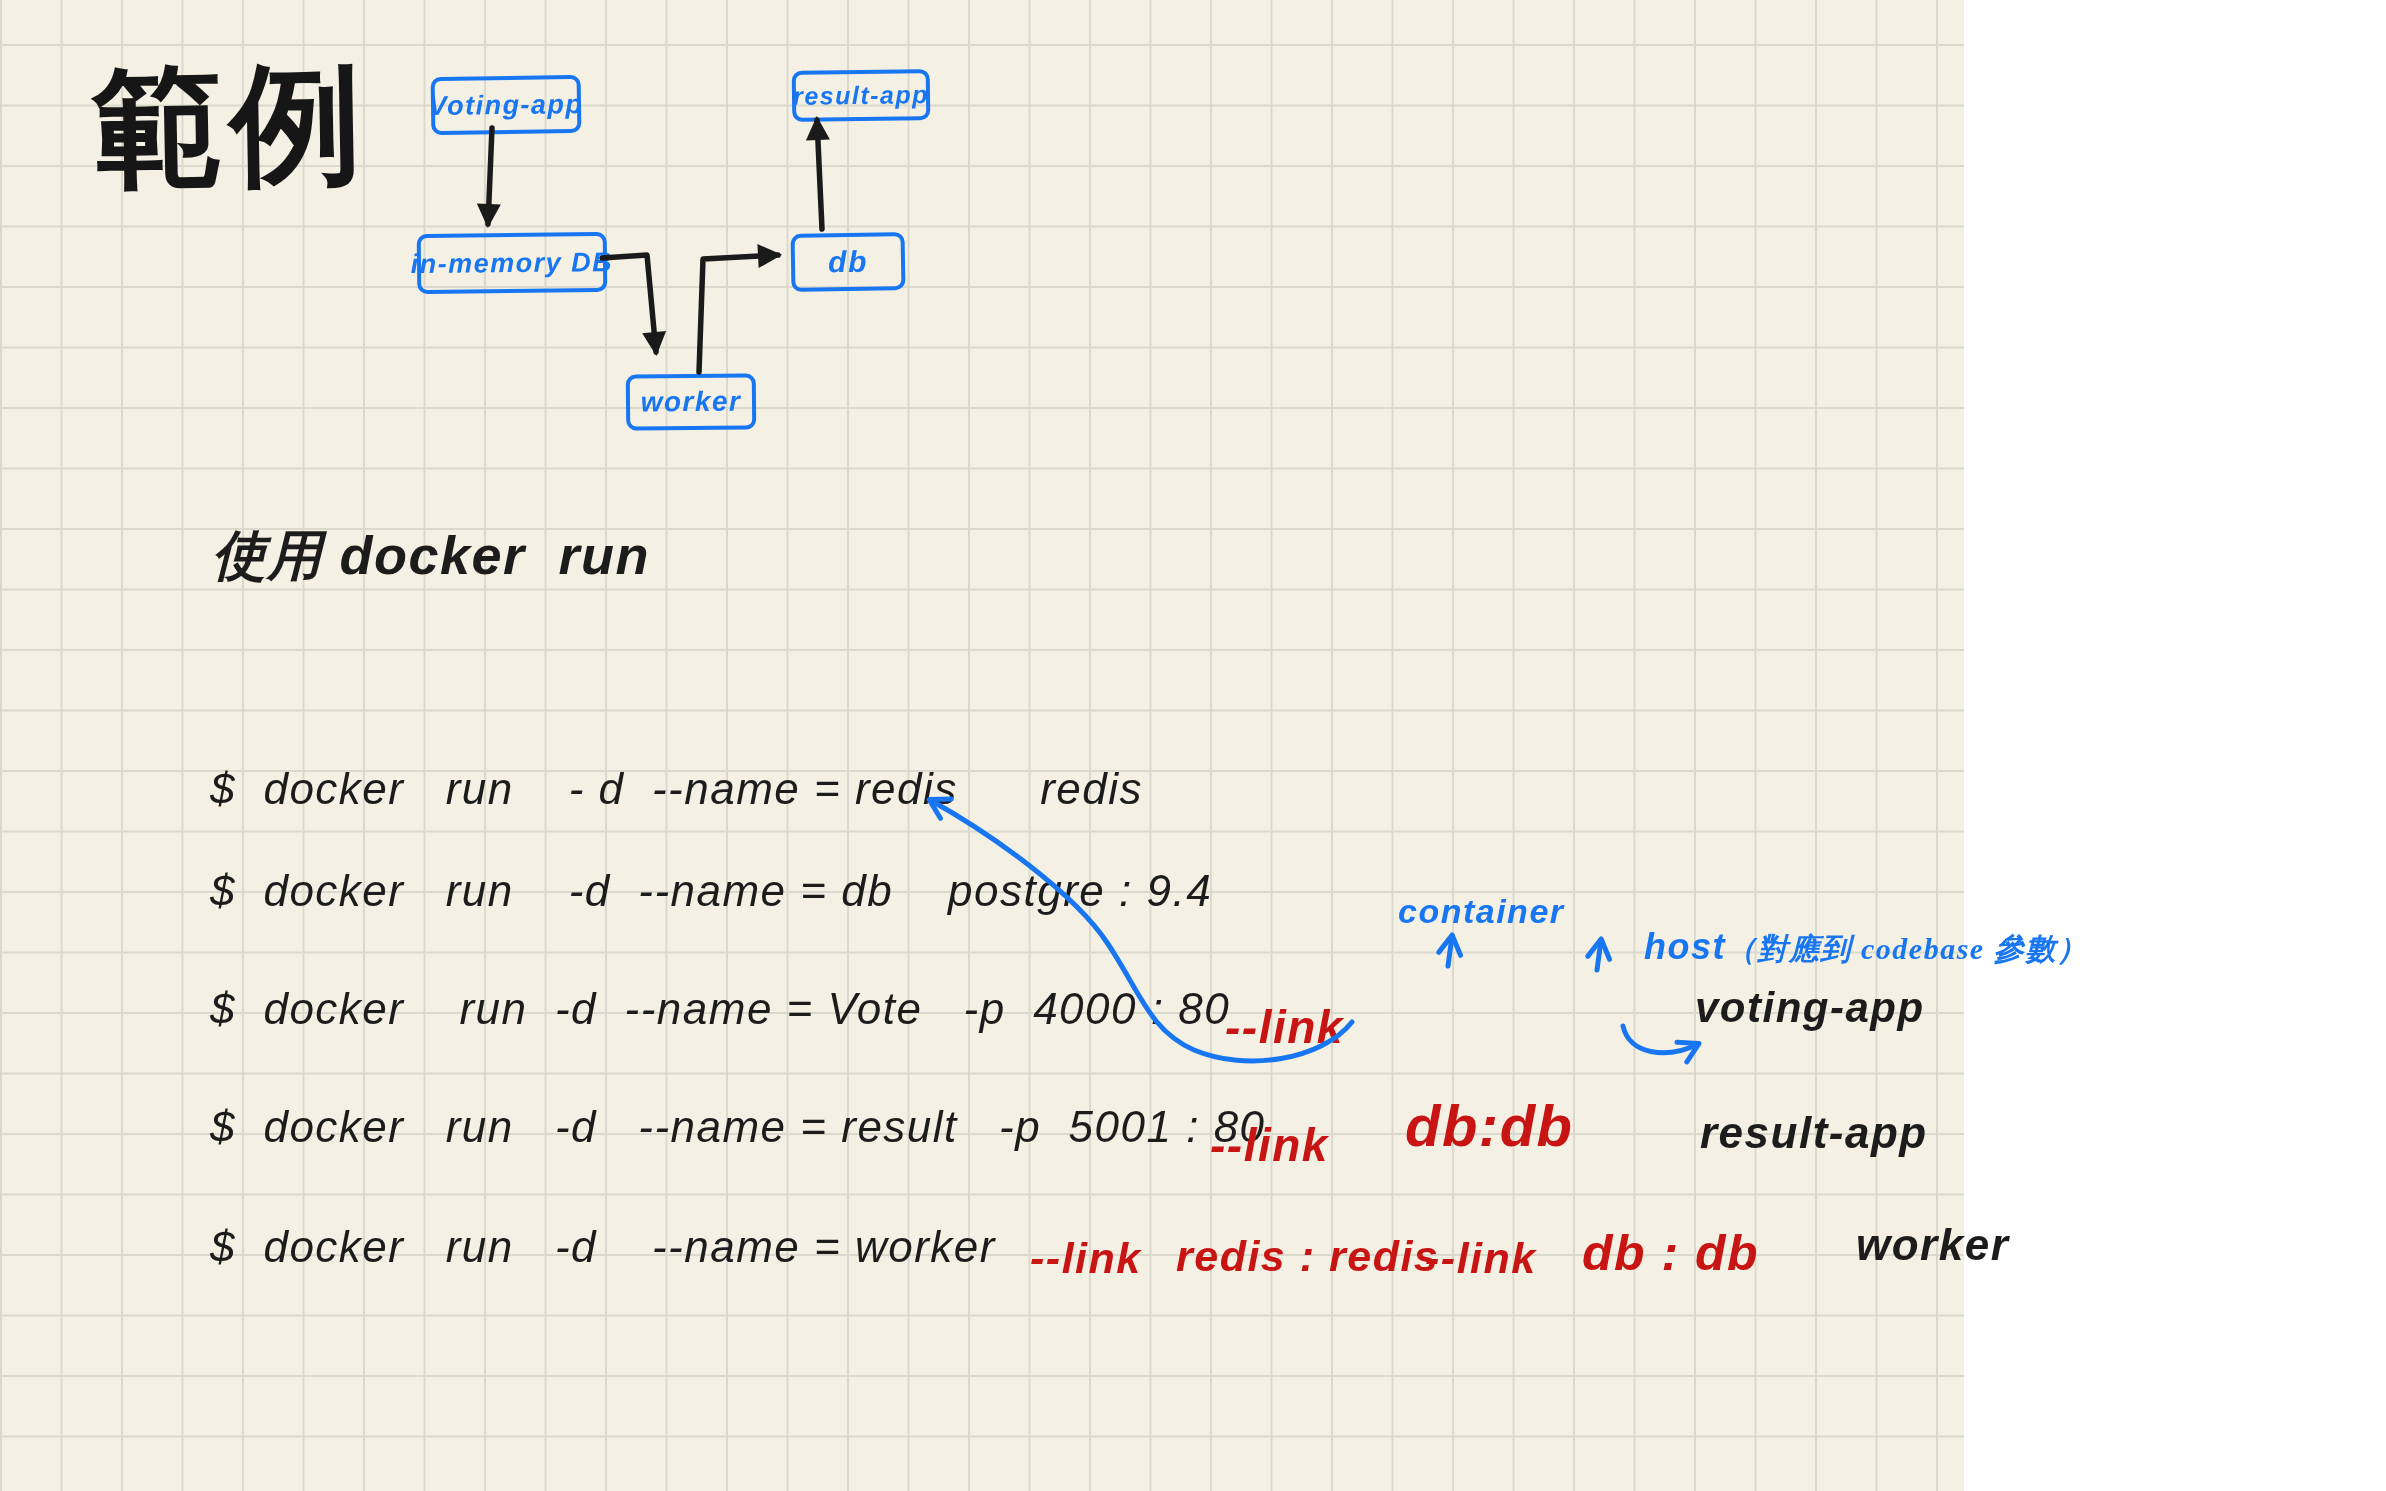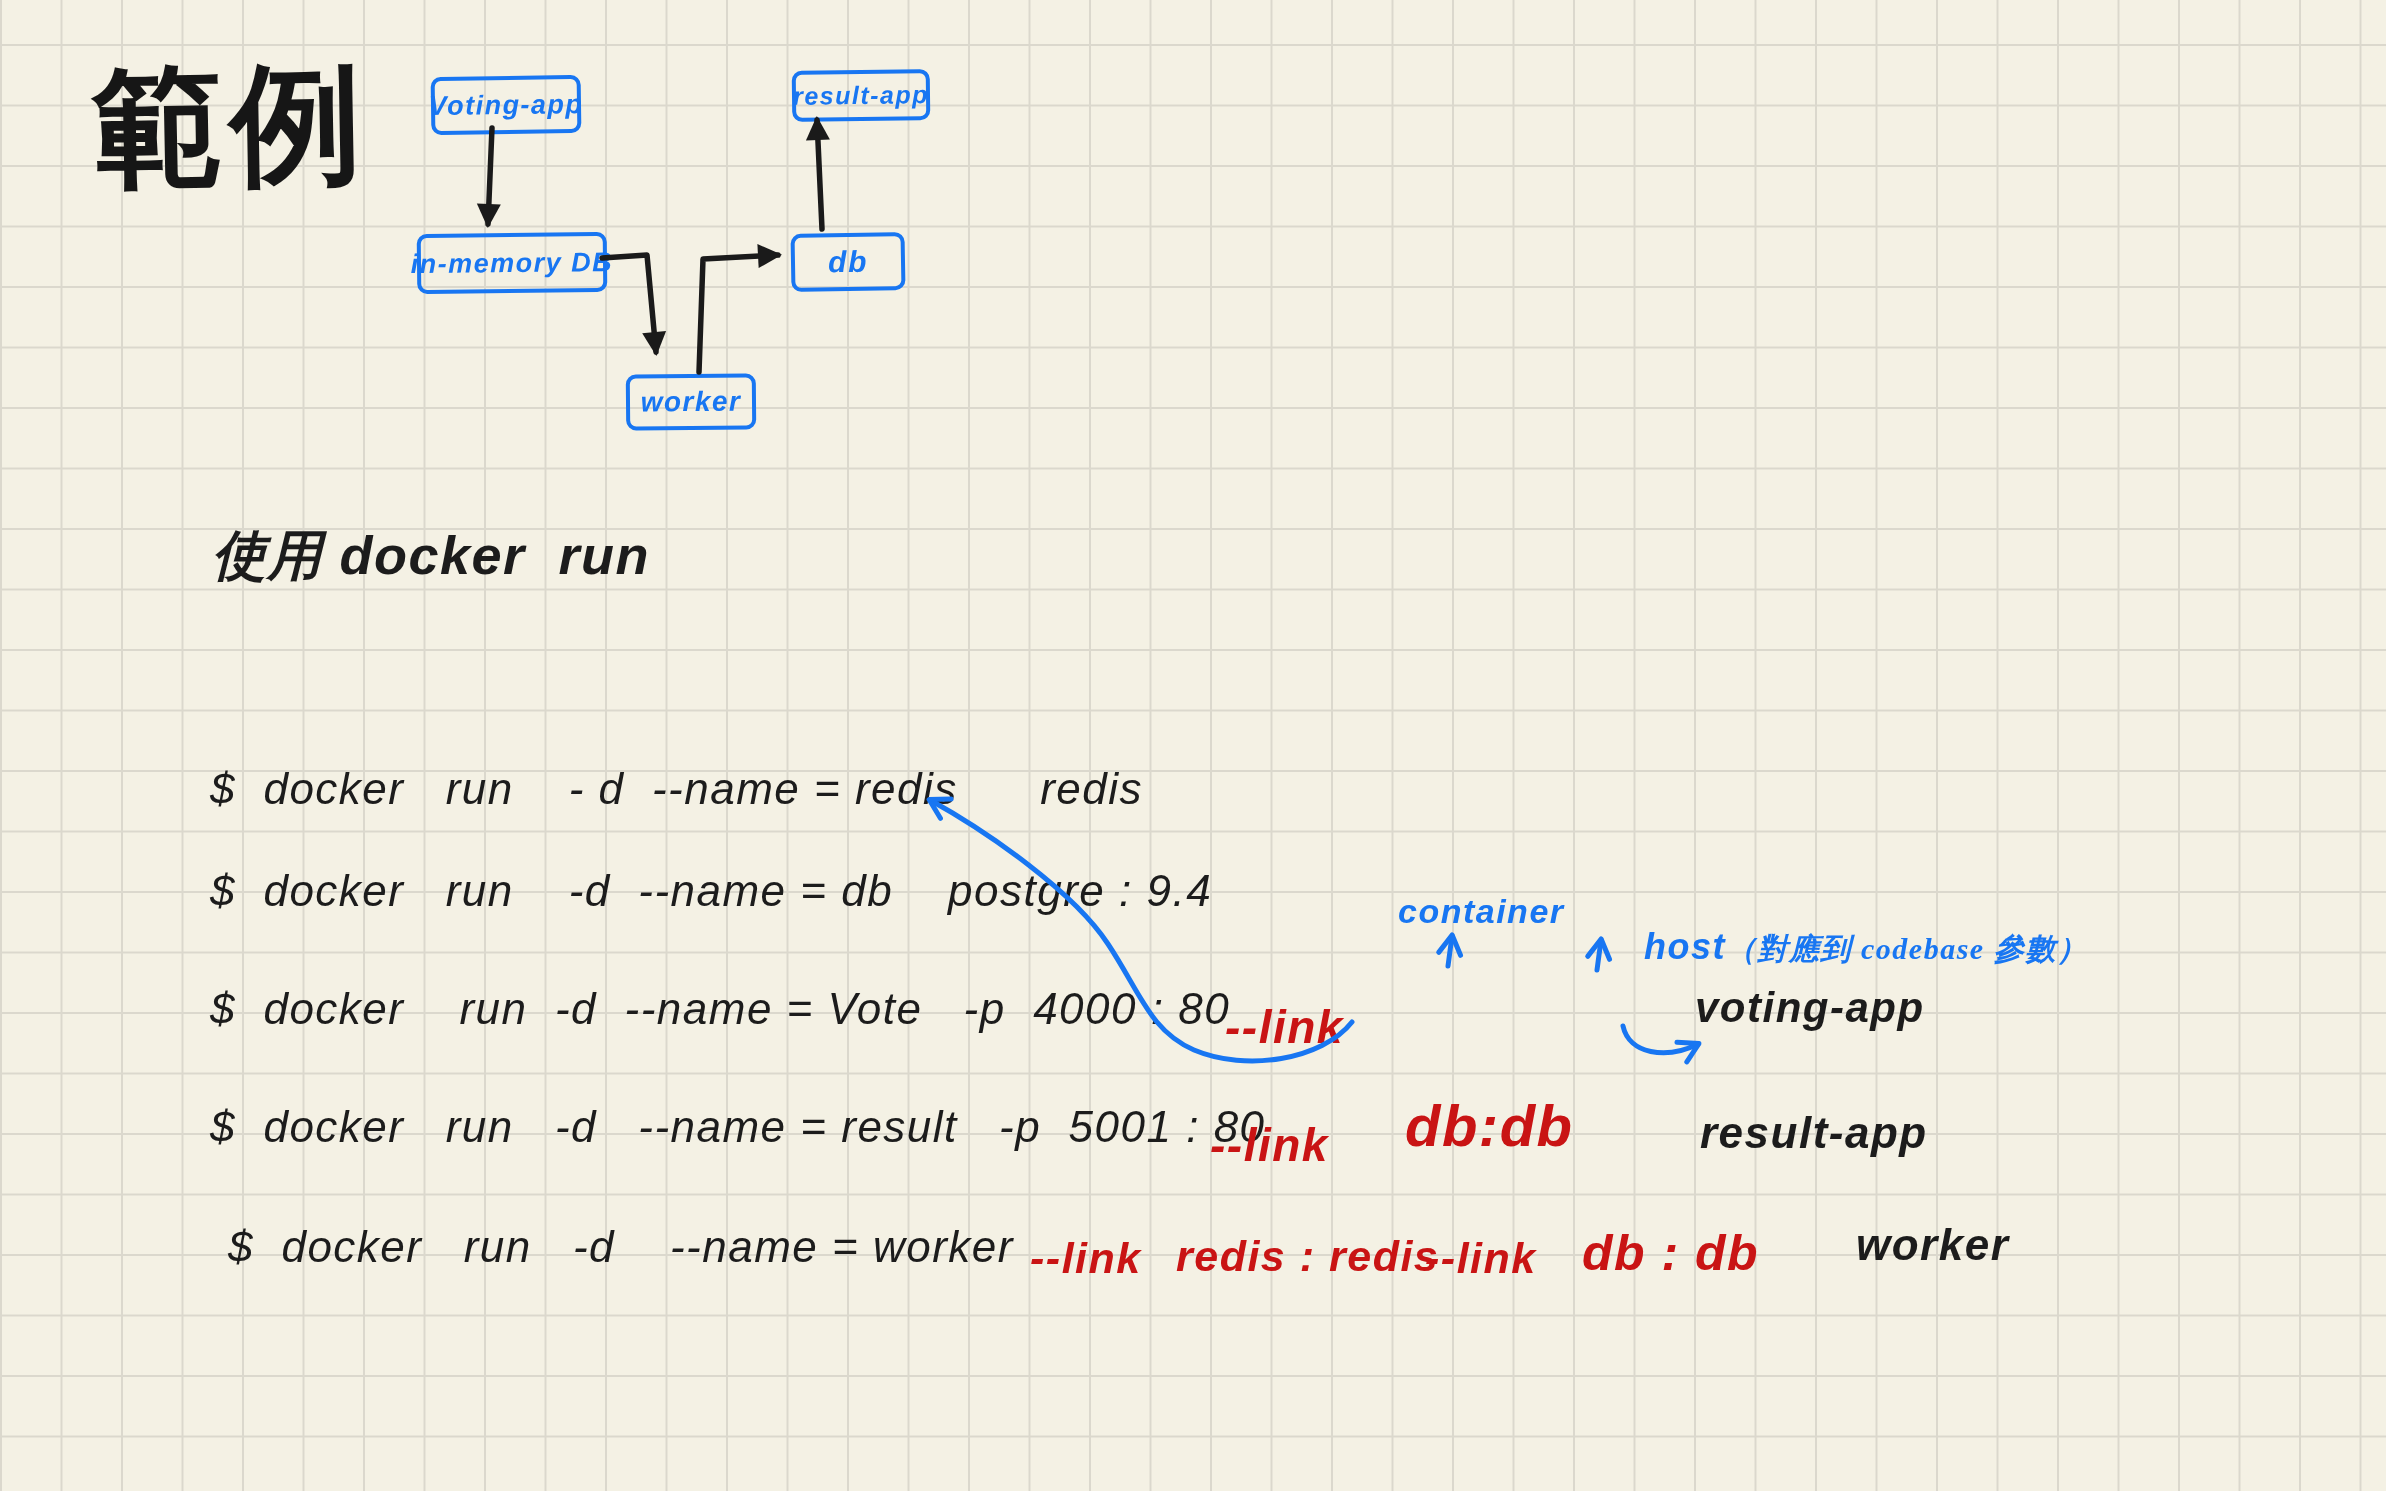--- a/index.html
+++ b/index.html
@@ -1,18 +1,18 @@
 <!DOCTYPE html>
 <html><head>
 <meta charset="utf-8">
 <style>
   html,body{margin:0;padding:0;}
   body{width:2386px;height:1491px;overflow:hidden;}
   .page{
-    position:relative;width:2386px;height:1491px;
+    position:relative;width:1964px;height:1491px;
     background-color:#f4f1e4;
     background-image:
       linear-gradient(to right,#dbd8cd 0,#dbd8cd 2px,transparent 2px),
       linear-gradient(to bottom,#dbd8cd 0,#dbd8cd 2px,transparent 2px);
     background-size:60.5px 60.5px,60.5px 60.5px;
     background-position:0 0,0 44px;
     font-family:"Liberation Sans",sans-serif;
   }
   .hand{font-style:italic;letter-spacing:1.5px;white-space:pre;}
   .title{
@@ -57,21 +57,21 @@
 
   <div class="cmd hand" style="left:210px;top:984px;">$  docker    run  -d  --name = Vote   -p  4000 : 80</div>
   <span class="cmd hand red seg" style="left:1225px;top:1000px;font-size:46px;">--link</span>
   <span class="cmd hand seg" style="left:1695px;top:984px;font-size:42px;">voting-app</span>
 
   <div class="cmd hand" style="left:210px;top:1102px;">$  docker   run   -d   --name = result   -p  5001 : 80</div>
   <span class="cmd hand red seg" style="left:1210px;top:1118px;font-size:46px;">--link</span>
   <span class="cmd hand red seg" style="left:1405px;top:1092px;font-size:58px;">db:db</span>
   <span class="cmd hand seg" style="left:1700px;top:1108px;font-size:44px;">result-app</span>
 
-  <div class="cmd hand" style="left:210px;top:1222px;margin-left:18px;">$  docker   run   -d    --name = worker</div>
+  <div class="cmd hand" style="left:210px;top:1222px;">$  docker   run   -d    --name = worker</div>
   <span class="cmd hand red seg" style="left:1030px;top:1234px;font-size:43px;">--link</span>
   <span class="cmd hand red seg" style="left:1176px;top:1232px;font-size:43px;">redis : redis</span>
   <span class="cmd hand red seg" style="left:1425px;top:1234px;font-size:43px;">--link</span>
   <span class="cmd hand red seg" style="left:1582px;top:1224px;font-size:50px;">db : db</span>
   <span class="cmd hand seg" style="left:1856px;top:1220px;font-size:44px;">worker</span>
 
   <div class="annot hand" style="left:1398px;top:892px;">container</div>
   <div class="annot hand" style="left:1598px;top:884px;font-size:36px;">
     <span>host</span><span style="font-family:Liberation Serif, serif;font-size:30px;">（對應到 codebase 參數）</span>
   </div>

